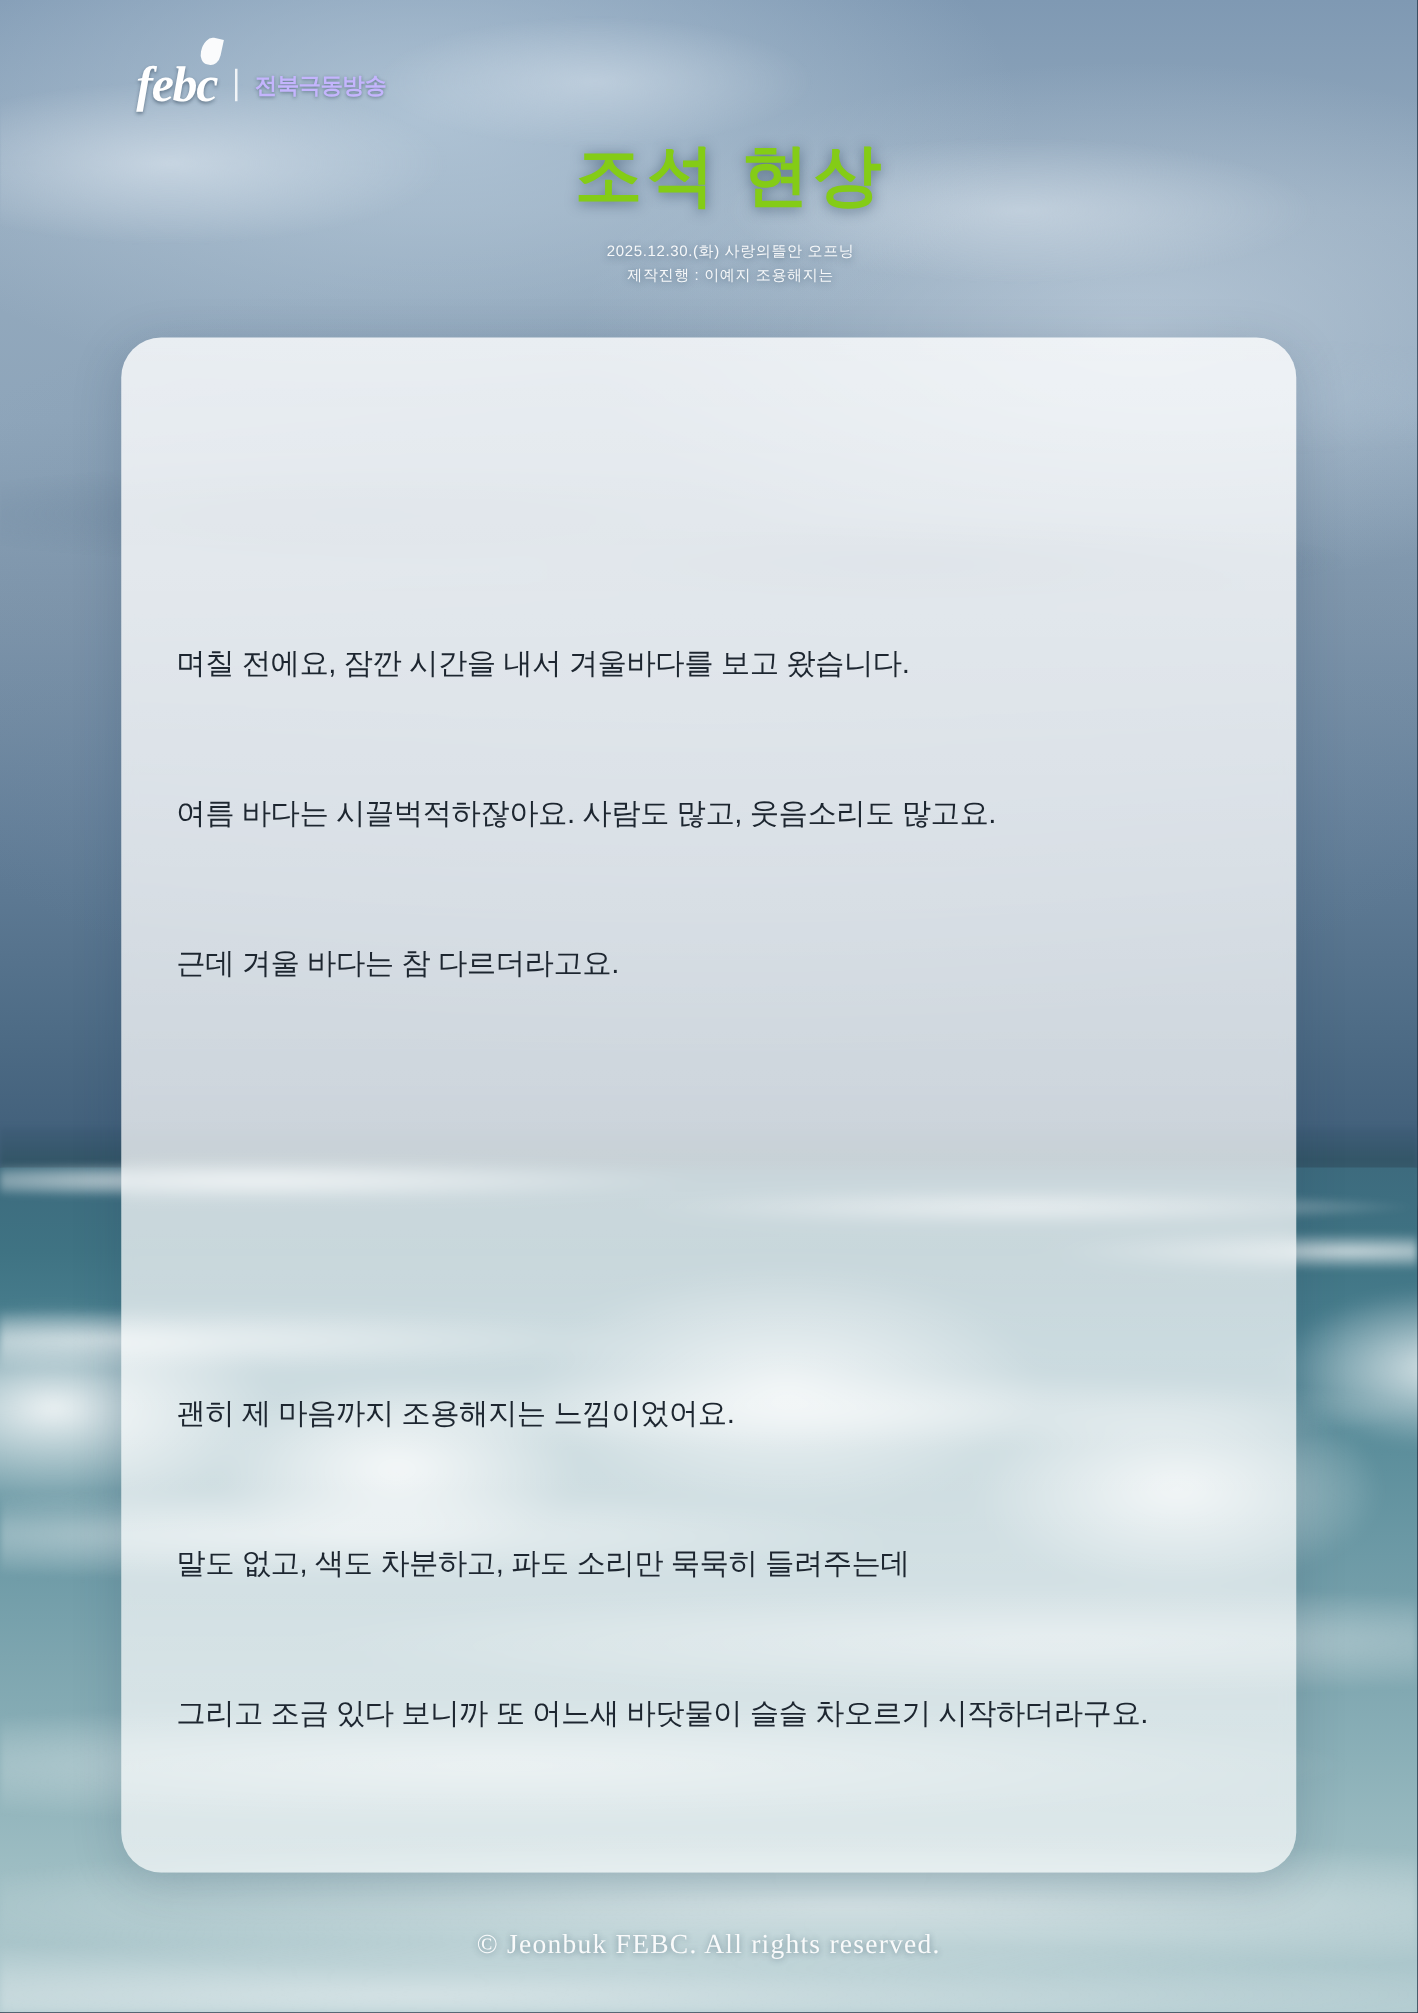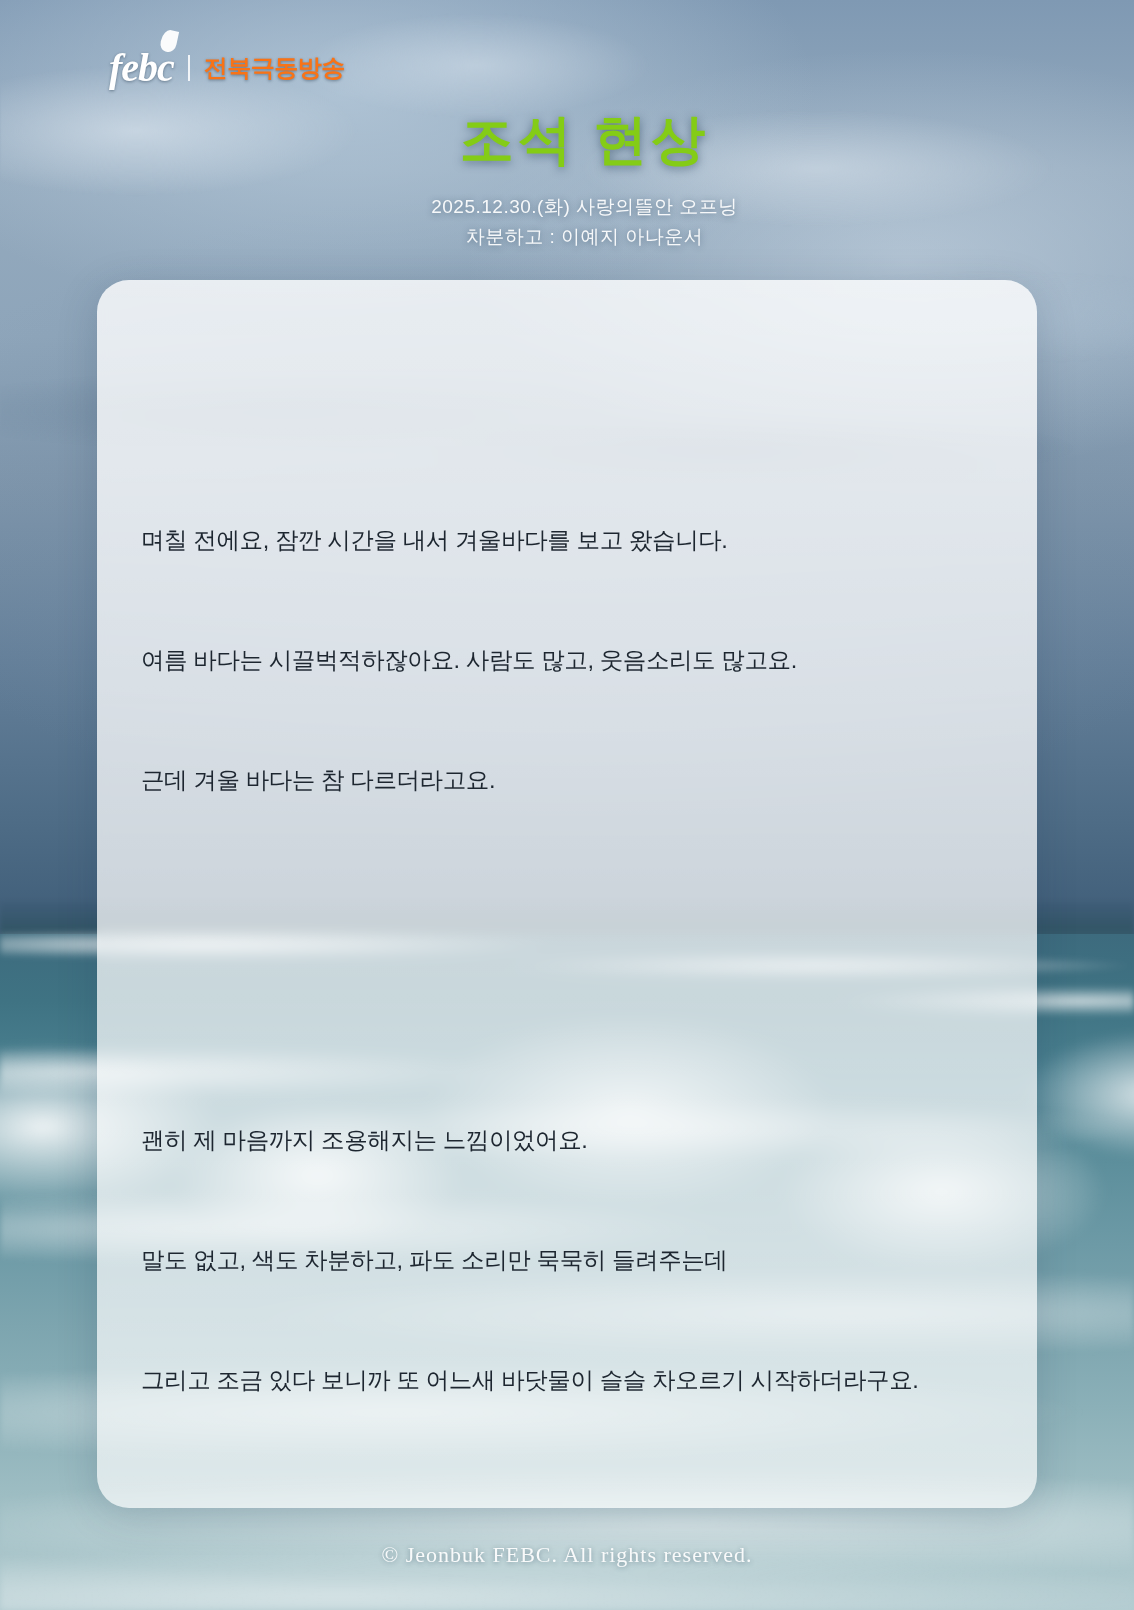--- a/index.html
+++ b/index.html
@@ -133,57 +133,57 @@
     transform: rotate(12deg);
     opacity: 0.95;
   }
   .brand-divider {
     width: 2px;
     height: 26px;
     background: rgba(255,255,255,0.85);
     margin: 0 4px;
   }
   .brand-name {
-    font-size: 24px;
+    font-size: 18px;
     font-weight: 700;
     letter-spacing: -0.5px;
-    color: #f97316;
+    color: #c4b5fd;
     text-shadow: 0 1px 3px rgba(20,40,60,0.45);
     white-space: nowrap;
   }
 
   #title-block {
     position: absolute;
     left: 0; right: 0;
     top: 104px;
     text-align: center;
   }
   #main-title {
     font-family: "Liberation Serif", serif;
     font-size: 54px;
     font-weight: 700;
     letter-spacing: 4px;
     color: #84cc16;
     text-shadow: 0 2px 10px rgba(30,55,80,0.55);
   }
   .subtitle {
     margin-top: 16px;
-    font-size: 19px;
+    font-size: 12px;
     color: rgba(255,255,255,0.92);
     letter-spacing: 0.5px;
     text-shadow: 0 1px 6px rgba(30,55,80,0.5);
     line-height: 1.45;
   }
 
   
   #card {
     position: absolute;
     z-index: 3;
     left: 97px;
-    top: 280px;
+    top: 270px;
     width: 940px;
     height: 1228px;
     border-radius: 32px;
     background: linear-gradient(180deg, rgba(255,255,255,0.80) 0%, rgba(255,255,255,0.74) 45%, rgba(255,255,255,0.66) 100%);
     backdrop-filter: blur(6px);
     box-shadow: 0 8px 40px rgba(25,50,75,0.18);
     padding: 40px 44px;
     overflow: hidden;
   }
 
@@ -232,21 +232,21 @@
       <span>febc</span>
       <span class="brand-flame"></span>
     </div>
     <div class="brand-divider"></div>
     <div class="brand-name">전북극동방송</div>
   </div>
 
   <div id="title-block">
     <div id="main-title">조석 현상</div>
     <div class="subtitle">2025.12.30.(화) 사랑의뜰안 오프닝</div>
-    <div class="subtitle" style="margin-top:2px;">차분하고 : 이예지 아나운서</div>
+    <div class="subtitle" style="margin-top:2px;">제작진행 : 이예지 조용해지는</div>
   </div>
 
 </div>
 
 <div id="card">
   <div class="body-text">
 
     <div class="para">
       <p>며칠 전에요, 잠깐 시간을 내서 겨울바다를 보고 왔습니다.</p>
       <p>여름 바다는 시끌벅적하잖아요. 사람도 많고, 웃음소리도 많고요.</p>

